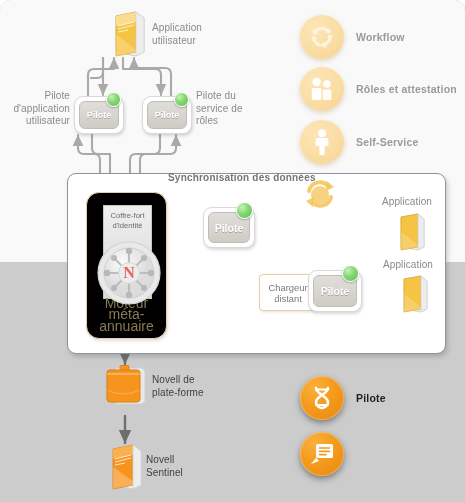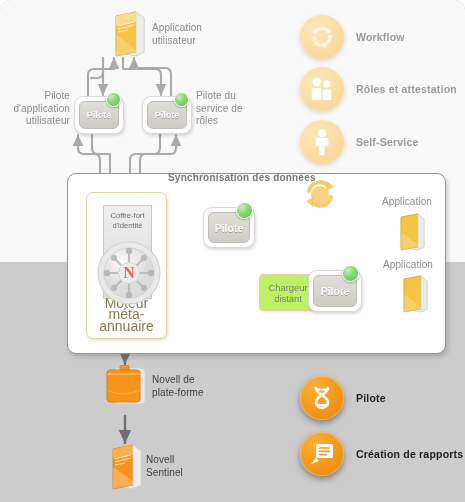--- a/index.html
+++ b/index.html
@@ -44,23 +44,23 @@
     position:absolute;left:67px;top:173px;width:377px;height:179px;
     background:#ffffff;
     border:1.6px solid #8d93a0;
     border-radius:9px;
     box-shadow:2px 3px 4px rgba(90,90,95,.28);
   }
 
   
   #metabox{
     position:absolute;left:86px;top:192px;width:79px;height:145px;
-    background:#ffffff;
+    background:#000000;
     border:1px solid #e3d2a8;
-    border-radius:7px;
+    border-radius:13px;
     box-shadow:1px 2px 3px rgba(120,110,80,.20);
   }
   #vaultbox{
     position:absolute;left:16px;top:12px;width:47px;height:92px;
     background:linear-gradient(180deg,#efefef 0%,#e2e2e2 55%,#dcdcdc 100%);
     border:1px solid #c8c8c8;
   }
   #vaultbox .vt{
     position:absolute;left:0;top:5px;width:47px;
     text-align:center;color:#6b6b6b;font-size:7.6px;line-height:9.6px;
@@ -98,21 +98,21 @@
   .led{
     position:absolute;border-radius:50%;
     background:radial-gradient(circle at 34% 30%,#c8f0bd 0%,#86d873 42%,#5cbd52 100%);
     border:1.3px solid #ffffff;
     box-shadow:0 1px 2px rgba(90,90,90,.45);
   }
 
   
   #chargeur{
     position:absolute;left:259px;top:274px;width:56px;height:35px;
-    background:#bef264;border:1px solid #e3d2a8;border-radius:4px;
+    background:#ffffff;border:1px solid #e3d2a8;border-radius:4px;
     box-shadow:1px 1px 3px rgba(120,110,80,.20);
   }
   #chargeur .ct{
     position:absolute;left:0;top:50%;transform:translateY(-50%);width:56px;
     text-align:center;color:#7a7a7a;font-size:9.4px;line-height:11px;white-space:pre-line;
   }
 
   
   .book{position:absolute;}
 
@@ -411,16 +411,15 @@
     <div class="circ solid"></div>
     <svg style="position:absolute;left:9px;top:10px;" width="26" height="24" viewBox="0 0 26 24">
       <rect x="7" y="2" width="17" height="14" rx="1.6" fill="#ffffff"></rect>
       <g stroke="#f49b1c" stroke-width="1.6" stroke-linecap="round">
         <line x1="10.5" y1="6" x2="20.5" y2="6"></line>
         <line x1="10.5" y1="9.4" x2="20.5" y2="9.4"></line>
         <line x1="10.5" y1="12.6" x2="17" y2="12.6"></line>
       </g>
       <path d="M7,16 L2,22 L10,19 Z" fill="#ffffff"></path>
     </svg>
-    <div class="ltxt solid">Création de rapports</div>
   </div>
 
 </div>
 
 </body></html>

